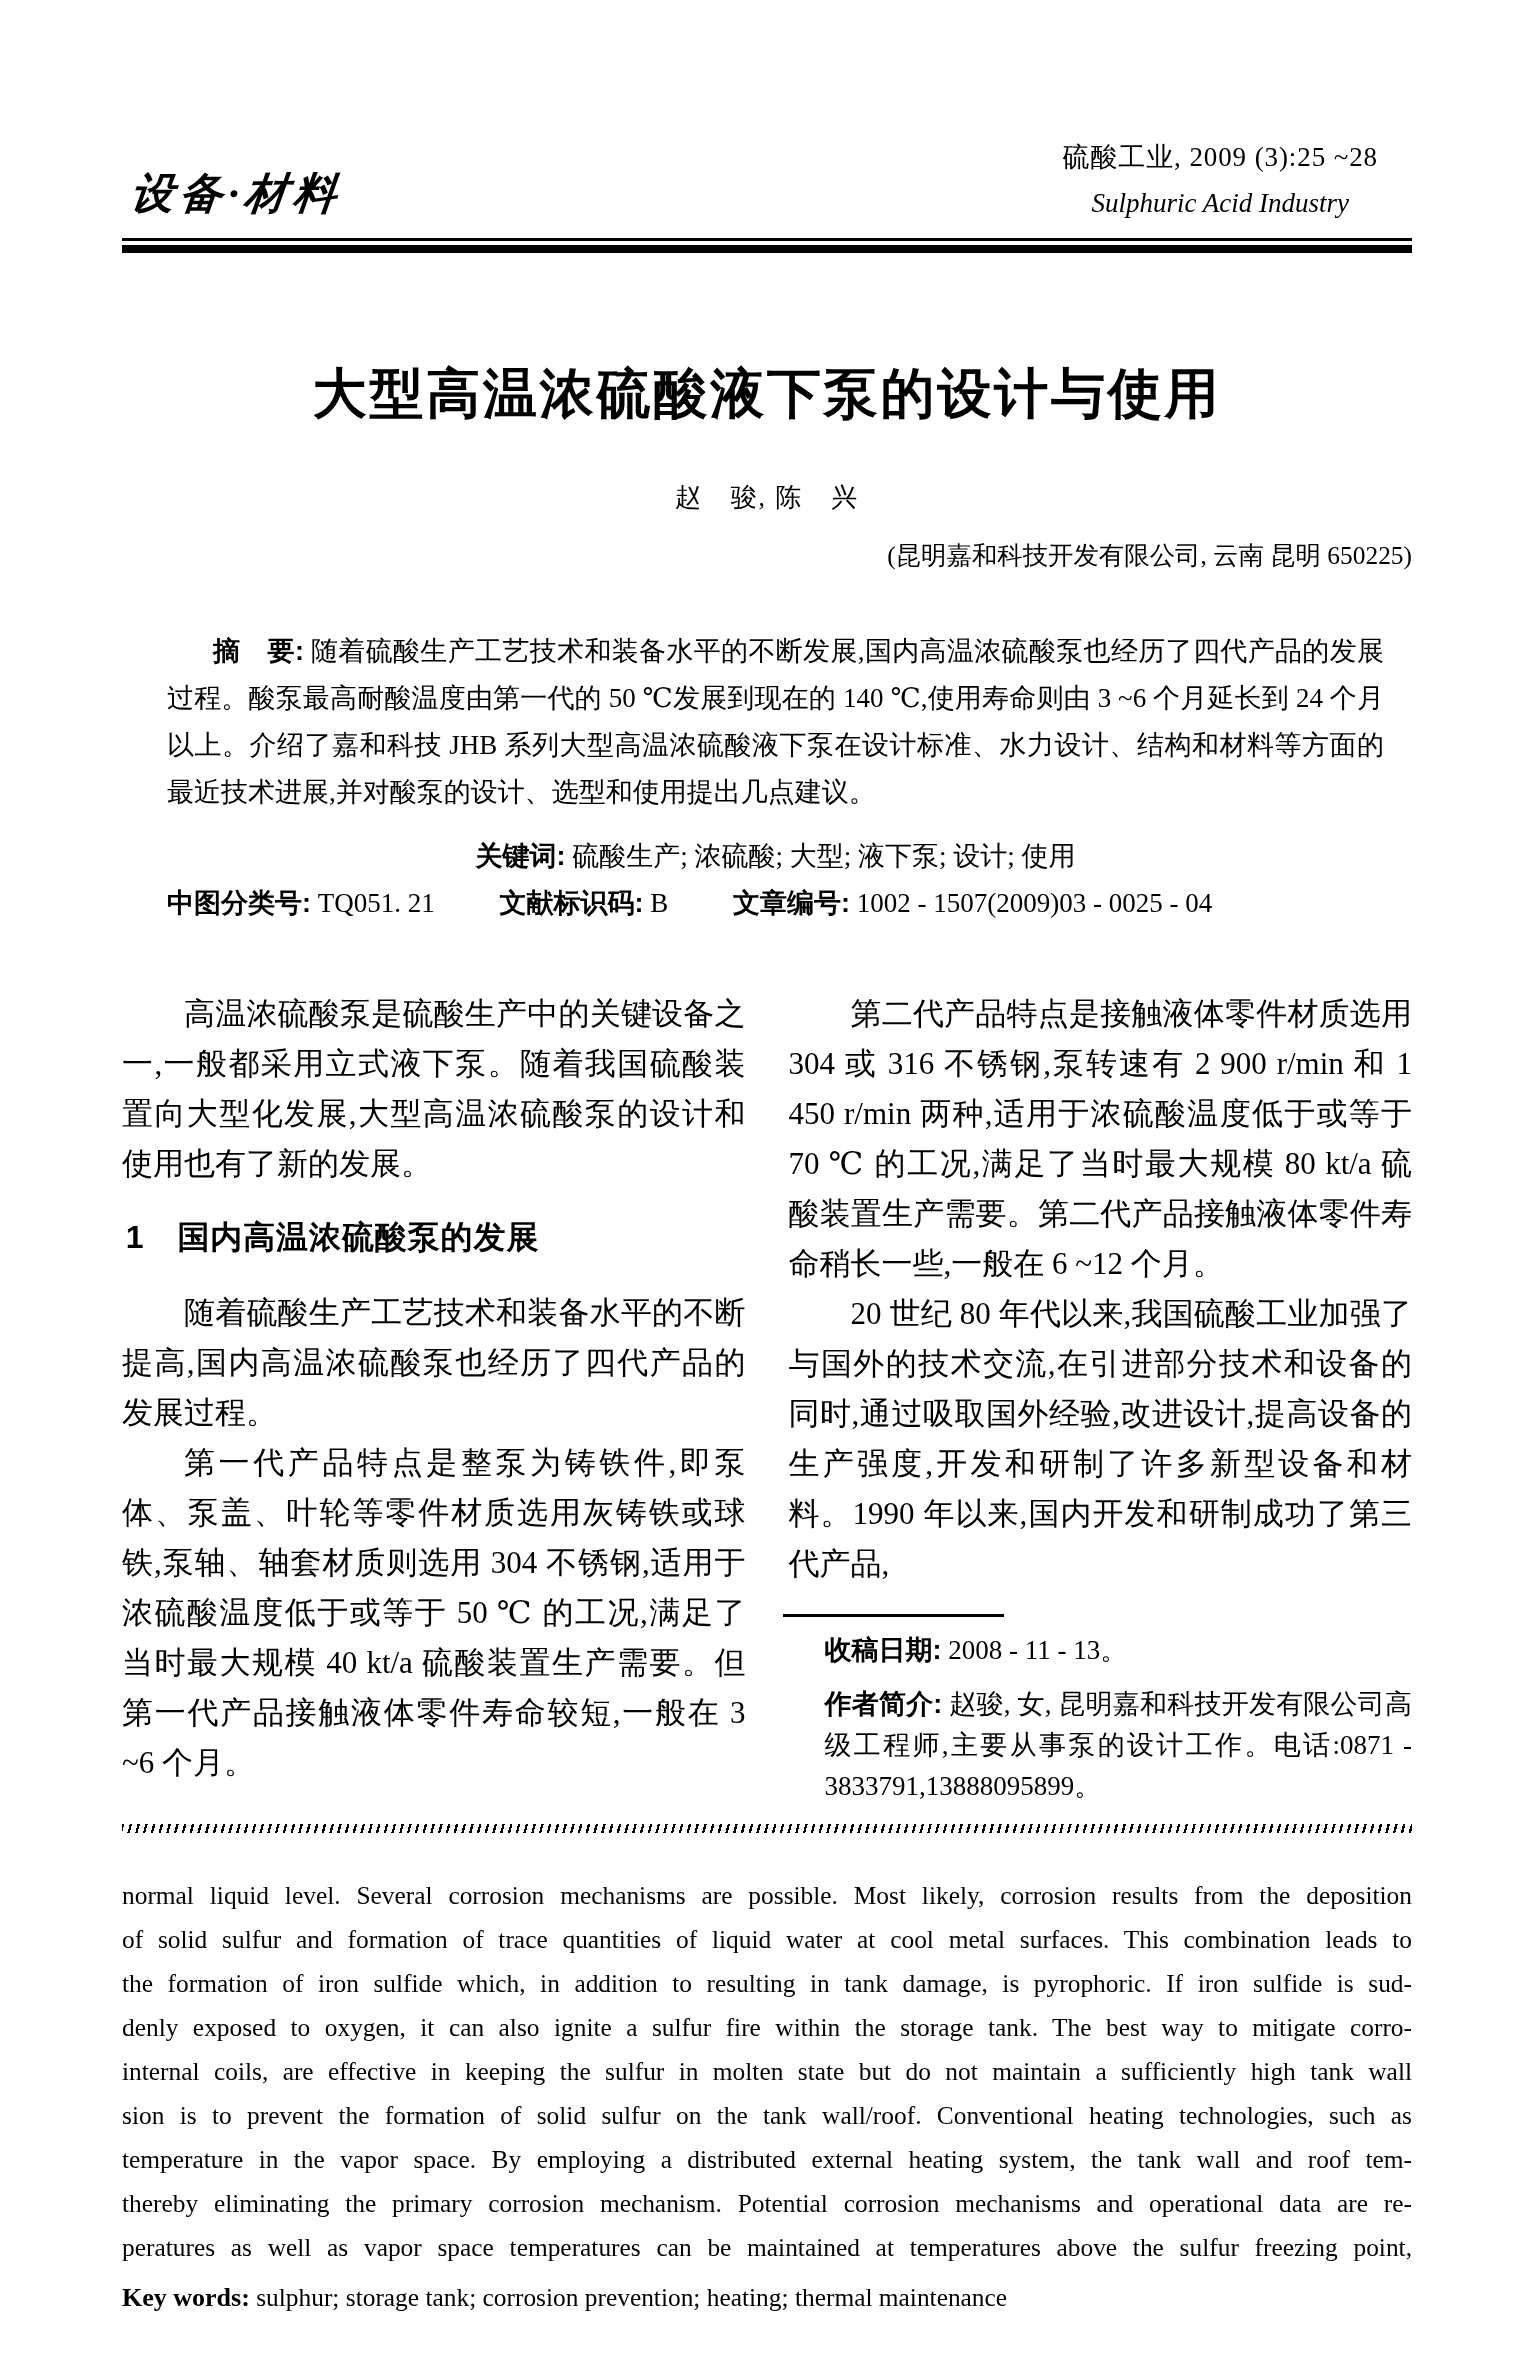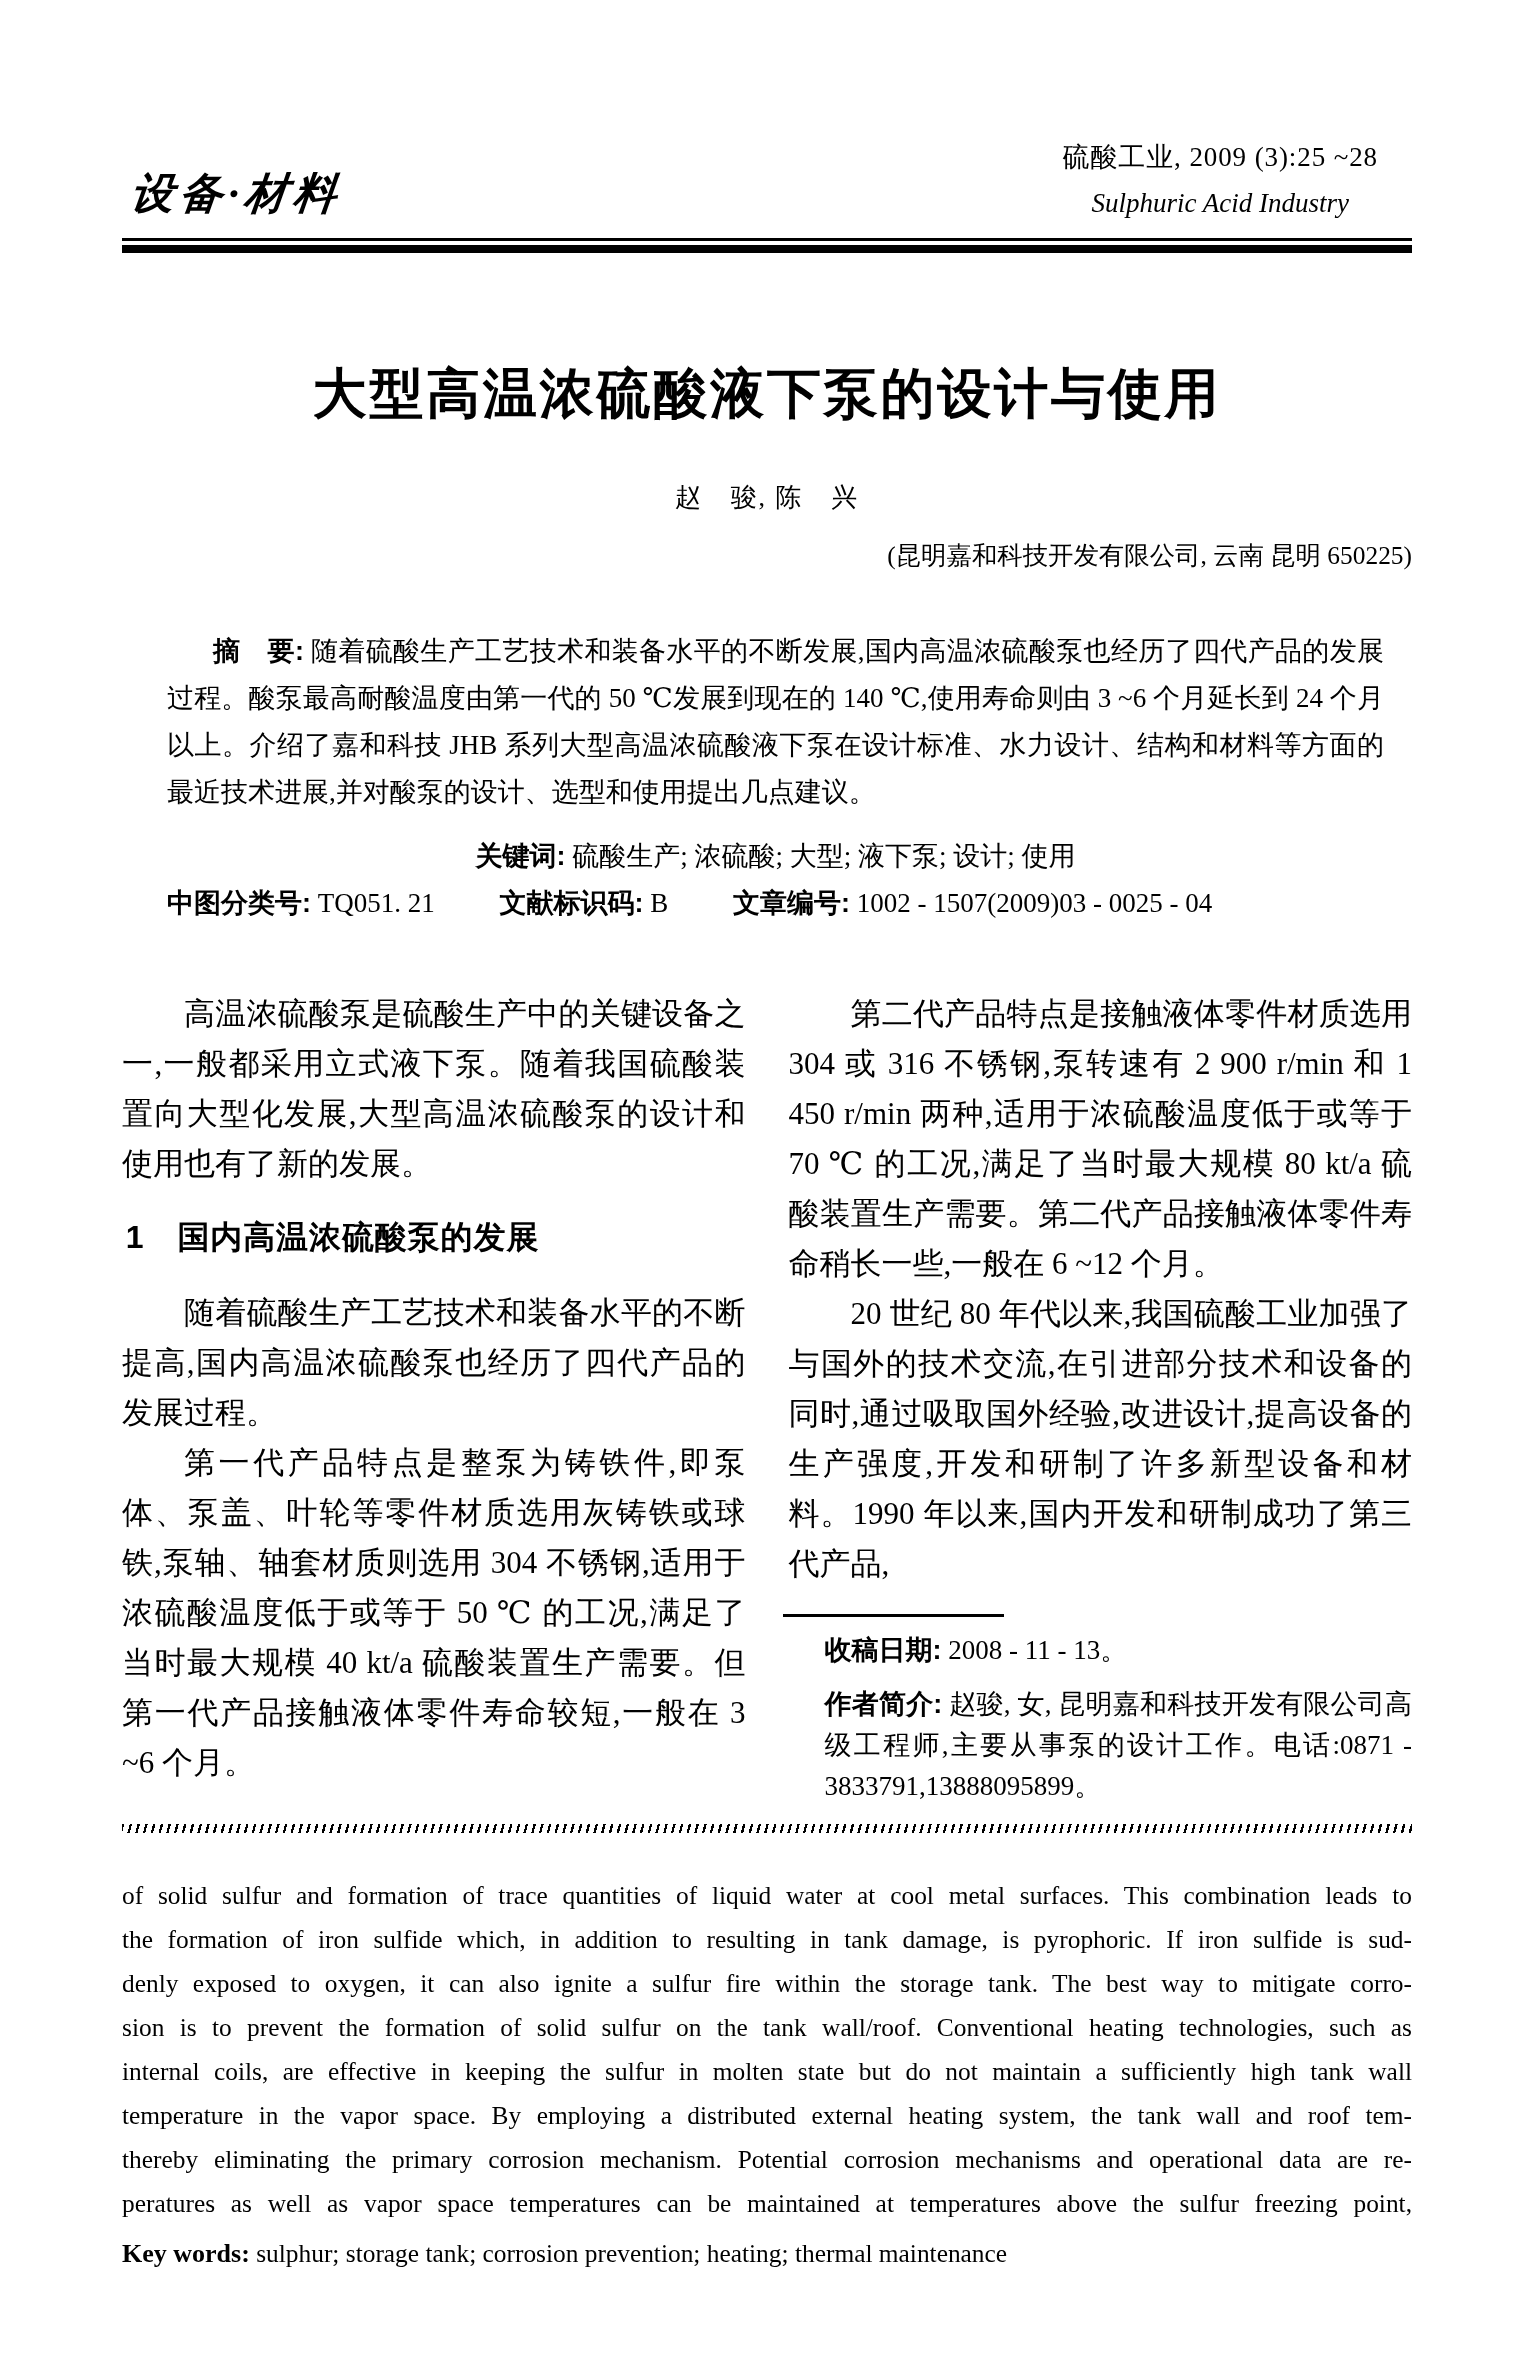--- a/index.html
+++ b/index.html
@@ -119,25 +119,26 @@
         <div class="footnote-rule"></div>
         <p><span class="lbl">收稿日期:</span> <span>2008 - 11 - 13。</span></p>
         <p><span class="lbl">作者简介:</span> <span>赵骏, 女, 昆明嘉和科技开发有限公司高级工程师,主要从事泵的设计工作。电话:0871 - 3833791,13888095899。</span></p>
       </div>
     </div>
   </div>
 
   <div class="dotted-sep"></div>
 
   <div class="english">
+    <div class="jline">normal liquid level. Several corrosion mechanisms are possible.  Most likely, corrosion results from the deposition</div>
     <div class="jline">of solid sulfur and formation of trace quantities of liquid water at cool metal surfaces. This combination leads to</div>
     <div class="jline">the formation of iron sulfide which, in addition to resulting in tank damage, is pyrophoric. If iron sulfide is sud-</div>
     <div class="jline">denly exposed to oxygen, it can also ignite a sulfur fire within the storage tank.  The best way to mitigate corro-</div>
+    <div class="jline">internal coils, are effective in keeping the sulfur in molten state but do not maintain a sufficiently high tank wall</div>
     <div class="jline">sion is to prevent the formation of solid sulfur on the tank wall/roof. Conventional heating technologies, such as</div>
-    <div class="jline">internal coils, are effective in keeping the sulfur in molten state but do not maintain a sufficiently high tank wall</div>
     <div class="jline">temperature in the vapor space. By employing a distributed external heating system, the tank wall and roof tem-</div>
     <div class="jline">thereby eliminating the primary corrosion mechanism. Potential corrosion mechanisms and operational data are re-</div>
     <div class="jline">peratures as well as vapor space temperatures can be maintained at temperatures above the sulfur freezing point,</div>
     <p class="kwline"><span class="lbl">Key words:</span> <span>sulphur; storage tank; corrosion prevention; heating; thermal maintenance</span></p>
   </div>
 
 </div>
 
 
 </body></html>

